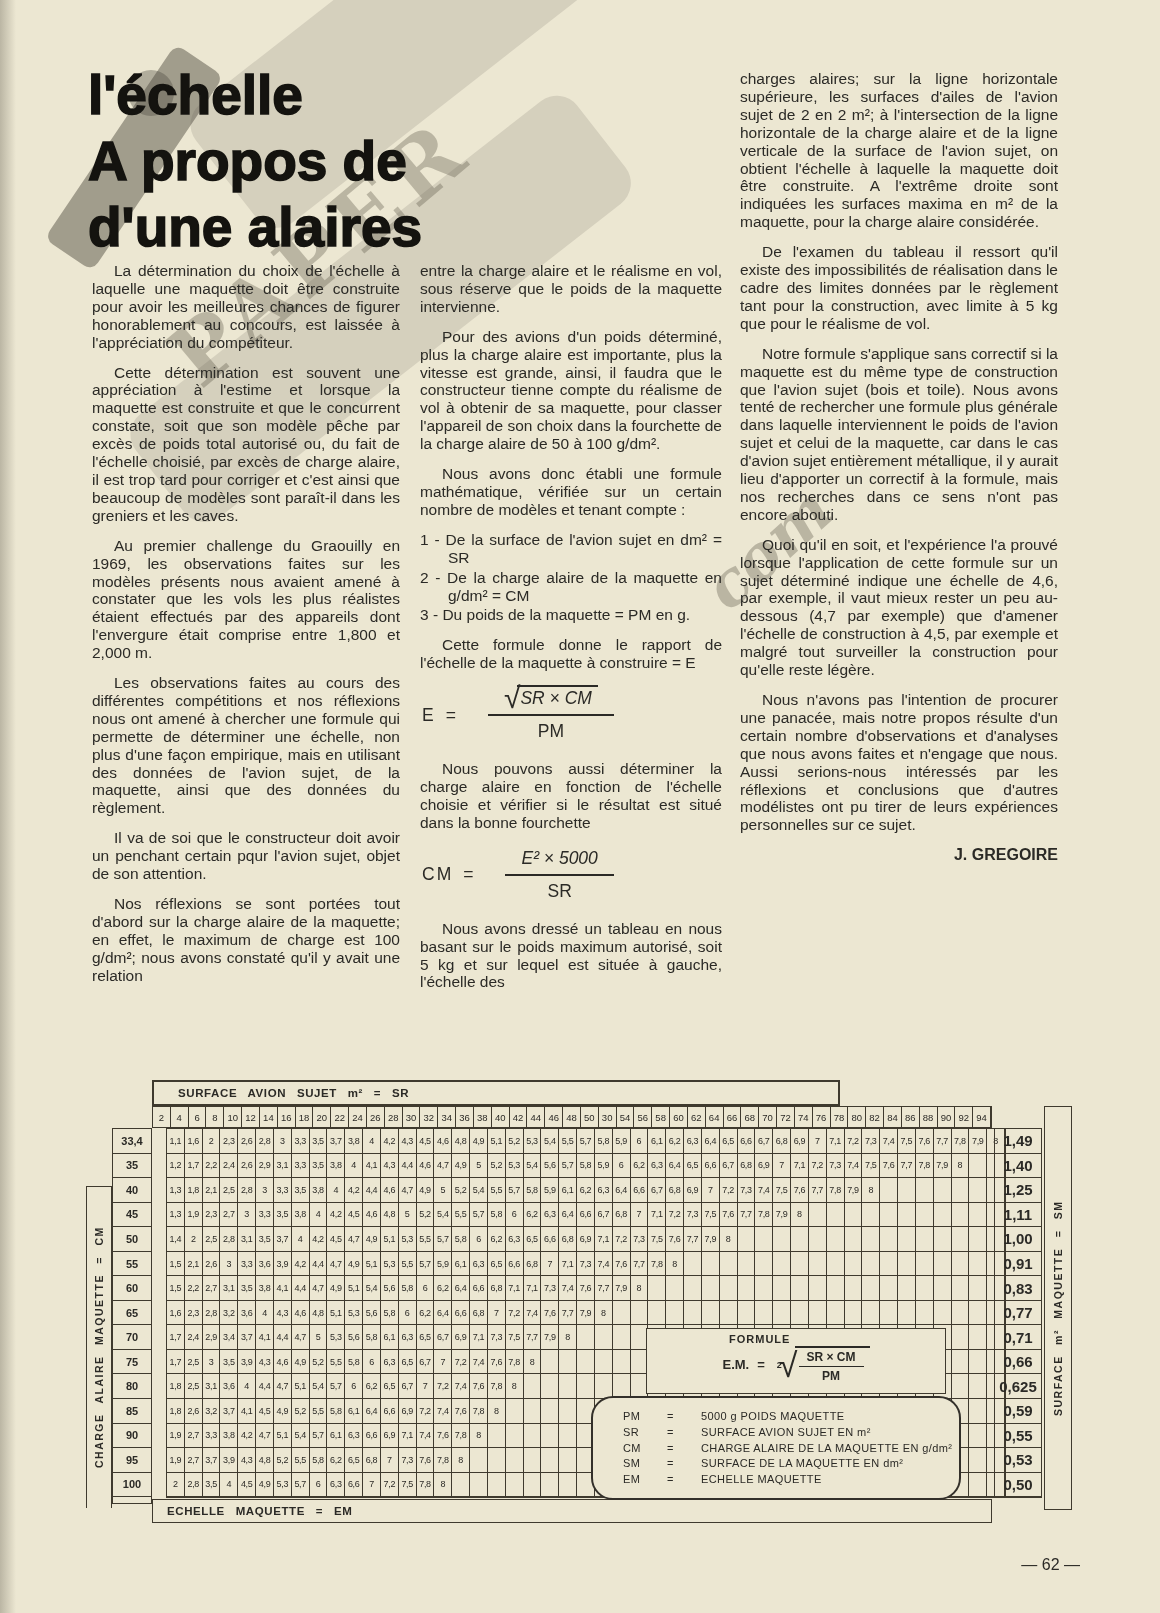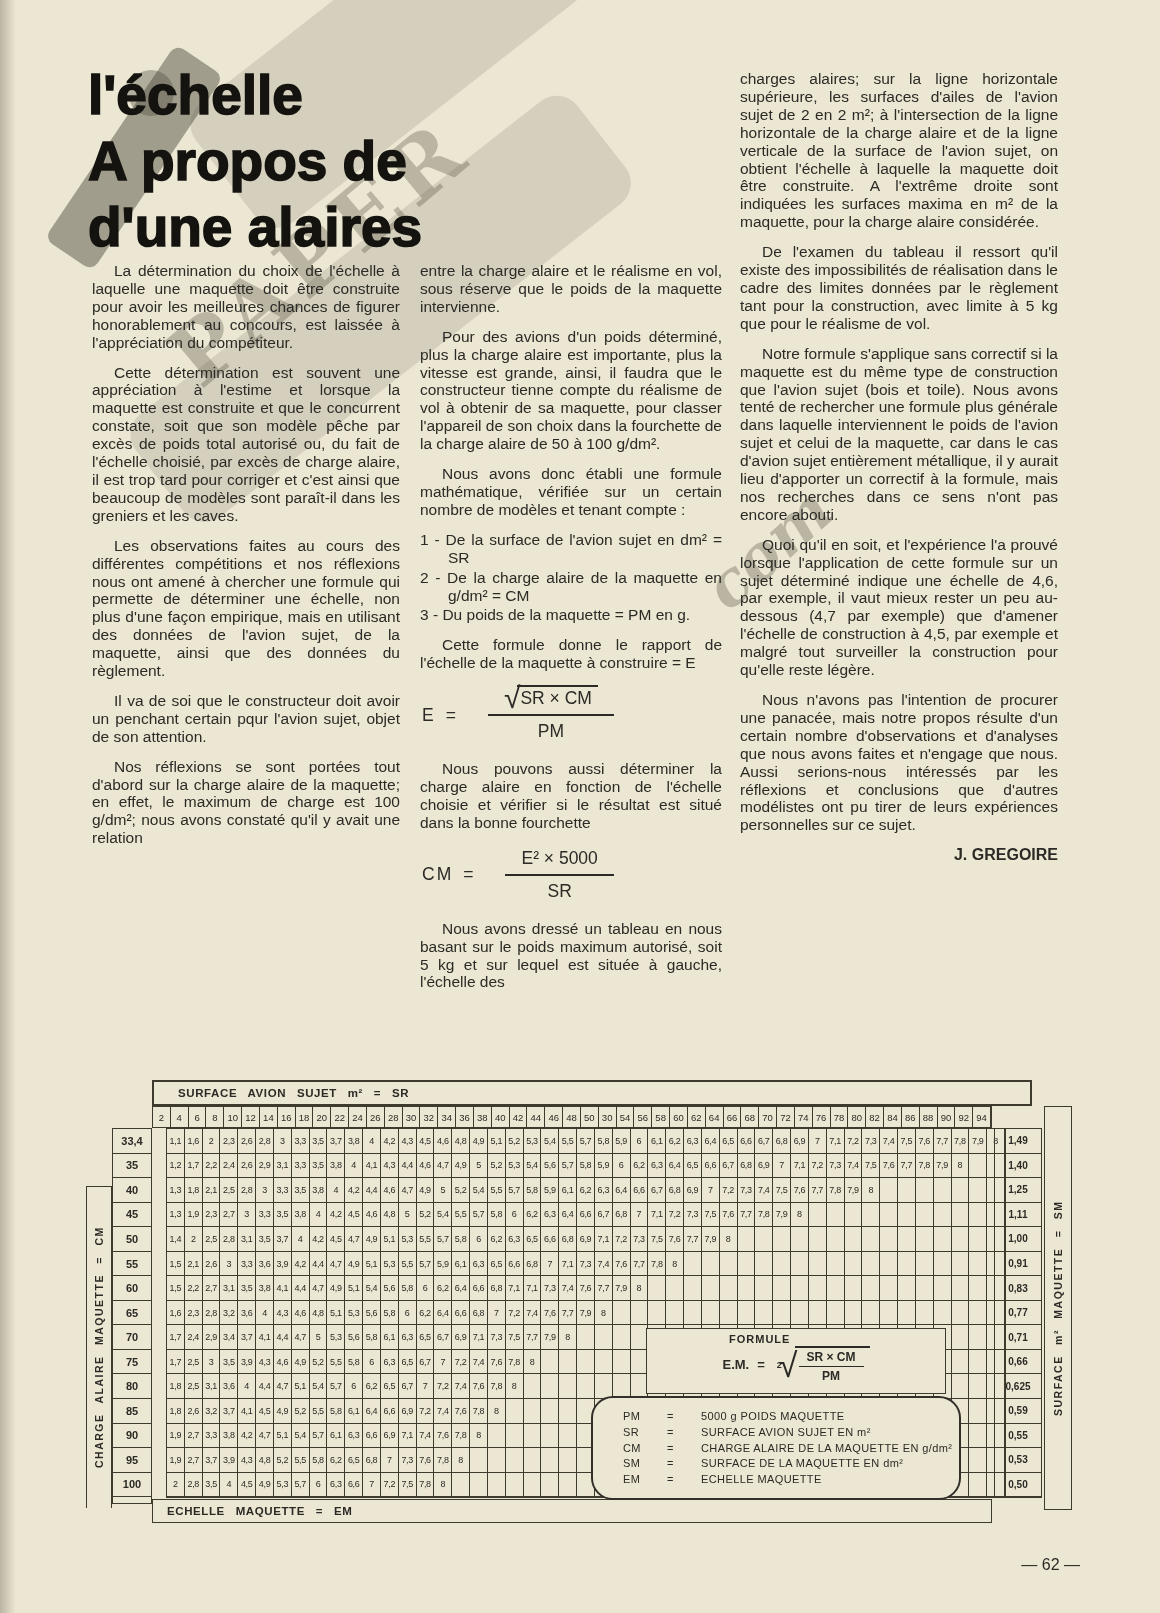--- a/index.html
+++ b/index.html
@@ -38,45 +38,45 @@
   .col2{left:420px;top:262px;width:302px;height:820px;}
   .col3{left:740px;top:70px;width:318px;height:1004px;}
   .list-item{font-size:15.5px;line-height:17.9px;margin:0 0 2px 0;padding-left:28px;text-indent:-28px;text-align:justify;}
   .list-wrap{margin-bottom:12px;}
   .signature{font-weight:bold;text-align:right;font-size:16px;margin-top:2px;}
   
   .formula{display:flex;align-items:center;margin:16px 0 18px 2px;font-size:17.5px;}
   .formula .lhs{letter-spacing:2px;margin-right:10px;}
   .formula .eq{margin-right:34px;letter-spacing:-2px;}
   .frac{display:inline-block;text-align:center;}
-  .frac .num{display:block;padding:0 16px 5px 16px;border-bottom:2px solid var(--ink);white-space:nowrap;}
+  .frac .num{display:block;padding:0 16px 5px 16px;border-bottom:2px solid var(--ink);white-space:nowrap;font-style:italic;}
   .frac .den{display:block;padding-top:5px;}
   .rad{font-size:30px;line-height:12px;vertical-align:-4px;margin-right:-3px;}
   .radicand{border-top:2px solid var(--ink);padding:1px 6px 0 3px;white-space:nowrap;}
   
   .sr-table{position:absolute;left:86px;top:1078px;width:990px;height:452px;z-index:2;}
-  .sr-band{position:absolute;left:66px;top:2px;width:880px;height:26px;border:2px solid var(--line);
+  .sr-band{position:absolute;left:66px;top:2px;width:688px;height:26px;border:2px solid var(--line);
     box-sizing:border-box;display:flex;align-items:center;padding-left:24px;
     font-weight:bold;font-size:11.5px;word-spacing:7px;letter-spacing:.6px;}
   .sr-nums{position:absolute;left:66px;top:28px;width:840px;height:22px;border:1.5px solid var(--line);
     box-sizing:border-box;display:grid;grid-template-columns:repeat(47,1fr);}
   .sr-nums div{border-right:1px solid var(--line);display:flex;align-items:center;justify-content:center;
     font-size:9.5px;}
   .sr-grid{position:absolute;left:80px;top:50px;width:840px;height:370px;border:1.5px solid var(--line);
     box-sizing:border-box;display:grid;grid-template-columns:repeat(47,1fr);grid-auto-rows:24.56px;}
   .sr-grid div{border-right:1px solid var(--line);border-bottom:1px solid var(--line);
     display:flex;align-items:center;justify-content:center;font-size:9px;letter-spacing:-.3px;}
   .sr-rowlabels{position:absolute;left:26px;top:50px;width:40px;height:376px;border:1.5px solid var(--line);
     box-sizing:border-box;display:grid;grid-auto-rows:24.56px;}
   .sr-rowlabels div{border-bottom:1px solid var(--line);display:flex;align-items:center;justify-content:center;
     font-weight:bold;font-size:11px;}
   .sr-smcol{position:absolute;left:908px;top:50px;width:48px;height:370px;border:1.5px solid var(--line);
     box-sizing:border-box;display:grid;grid-auto-rows:24.56px;}
   .sr-smcol div{border-bottom:1px solid var(--line);display:flex;align-items:center;justify-content:center;
-    font-weight:bold;font-size:10px;}
+    font-weight:bold;font-size:15px;}
   .sr-footer{position:absolute;left:66px;top:421px;width:840px;height:24px;border:1.5px solid var(--line);
     box-sizing:border-box;display:flex;align-items:center;padding-left:14px;
     font-weight:bold;font-size:11.5px;word-spacing:7px;letter-spacing:.6px;}
   .sr-vlabel{position:absolute;display:flex;align-items:center;justify-content:center;
     writing-mode:vertical-rl;transform:rotate(180deg);
     font-weight:bold;font-size:10.5px;letter-spacing:1.5px;word-spacing:6px;
     border:1.5px solid var(--line);box-sizing:border-box;}
   .sr-vlabel.left{left:0;top:108px;width:26px;height:322px;border-top:none;}
   .sr-vlabel.right{left:958px;top:28px;width:28px;height:404px;}
   .sr-formule{position:absolute;left:560px;top:250px;width:300px;height:66px;
@@ -113,20 +113,21 @@
 
   <div class="title">
     <div>l'échelle</div>
     <div>A propos de</div>
     <div>d'une alaires</div>
   </div>
 
   <div class="col col1">
     <p>La détermination du choix de l'échelle à laquelle une maquette doit être construite pour avoir les meilleures chances de figurer honorablement au concours, est laissée à l'appréciation du compétiteur.</p>
     <p>Cette détermination est souvent une appréciation à l'estime et lorsque la maquette est construite et que le concurrent constate, soit que son modèle pêche par excès de poids total autorisé ou, du fait de l'échelle choisié, par excès de charge alaire, il est trop tard pour corriger et c'est ainsi que beaucoup de modèles sont paraît-il dans les greniers et les caves.</p>
+    <p>Au premier challenge du Graouilly en 1969, les observations faites sur les modèles présents nous avaient amené  à constater que les vols les plus réalistes étaient effectués par des appareils dont l'envergure était comprise entre 1,800 et 2,000 m.</p>
     <p>Les observations faites au cours des différentes compétitions et nos réflexions nous ont amené à chercher une formule qui permette de déterminer une échelle, non plus d'une façon empirique, mais en utilisant des données de l'avion sujet, de la maquette, ainsi que des données du règlement.</p>
     <p>Il va de soi que le constructeur doit avoir un penchant certain pqur l'avion sujet, objet de son attention.</p>
     <p>Nos réflexions se sont portées tout d'abord sur la charge alaire de la maquette; en effet, le maximum de charge est 100 g/dm²; nous avons constaté qu'il y avait une relation</p>
   </div>
 
   <div class="col col2">
     <p class="no-indent">entre la charge alaire et le réalisme en vol, sous réserve que le poids de la maquette intervienne.</p>
     <p>Pour des avions d'un poids déterminé, plus la charge alaire est importante, plus la vitesse est grande, ainsi, il faudra que le constructeur tienne compte du réalisme de vol à obtenir de sa maquette, pour classer l'appareil de son choix dans la fourchette de la charge alaire de 50 à 100 g/dm².</p>
     <p>Nous avons donc établi une formule mathématique, vérifiée sur un certain nombre de modèles et tenant compte :</p>
     <div class="list-wrap">

